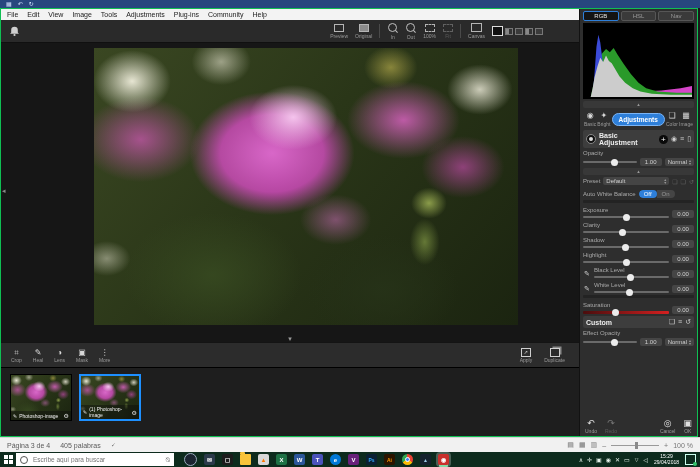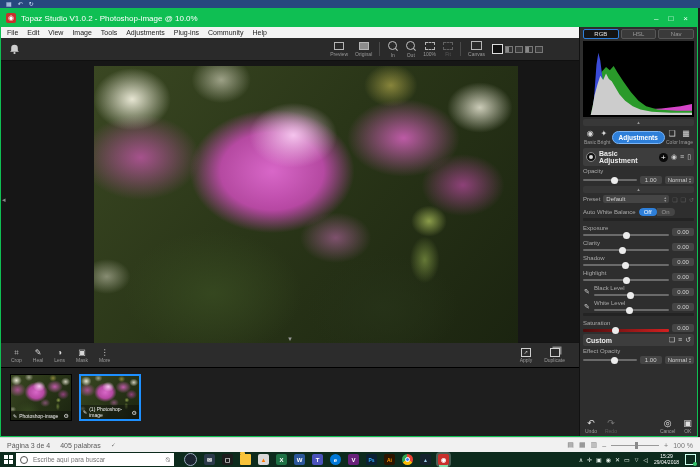--- a/index.html
+++ b/index.html
@@ -169,29 +169,20 @@
 
 <div id="screen">
 
   <div class="word-top">
     <span>▦</span>
     <span>↶</span>
     <span>↻</span>
   </div>
 
   <div class="app">
-    <div class="titlebar">
-      <span class="app-logo">◉</span>
-      <span class="title">Topaz Studio V1.0.2 - Photoshop-image @ 10.0%</span>
-      <span class="win-btns">
-        <span>–</span>
-        <span>□</span>
-        <span>×</span>
-      </span>
-    </div>
 
     <div class="app-body">
       <div class="left-col">
         <div class="menubar">
           <span>File</span>
           <span>Edit</span>
           <span>View</span>
           <span>Image</span>
           <span>Tools</span>
           <span>Adjustments</span>

